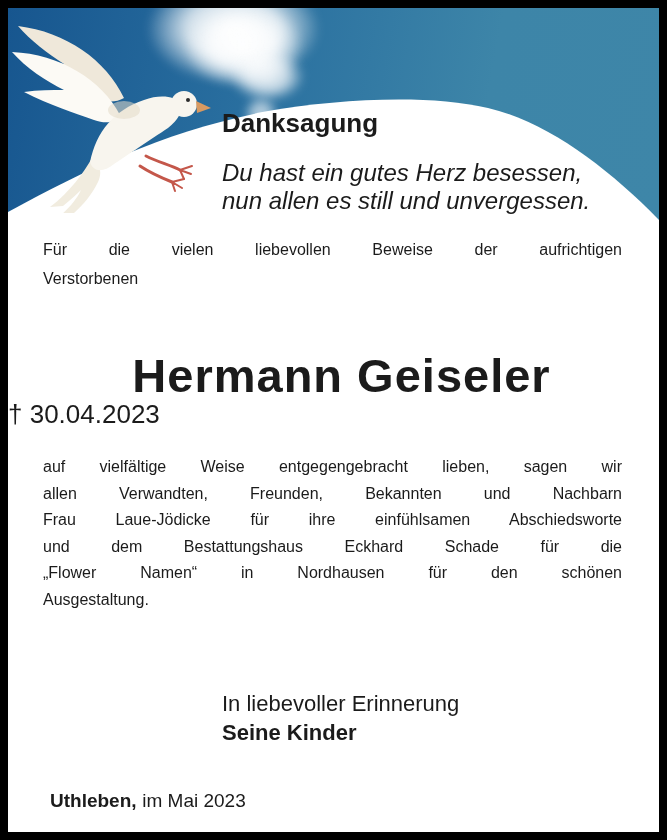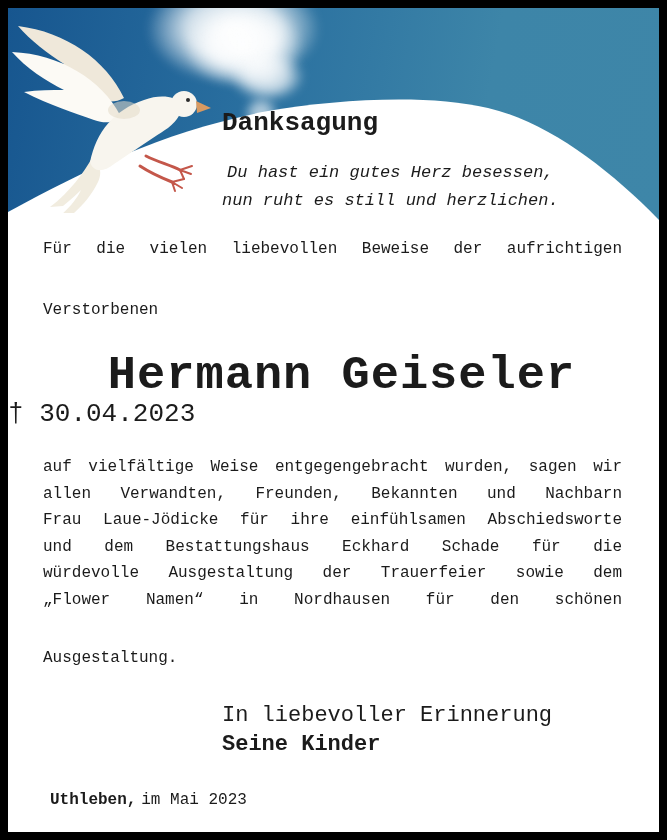--- a/index.html
+++ b/index.html
@@ -15,21 +15,21 @@
     --beak-orange:#d89a62;
     --feet-red:#c4574a;
   }
   html,body{margin:0;padding:0;background:#888;}
   .notice{
     position:relative;
     width:667px;height:840px;
     box-sizing:border-box;
     border:8px solid var(--border-color,#000);
     background:var(--paper-color,#fff);
-    font-family:Liberation Mono, monospace;
+    font-family:Liberation Sans, sans-serif;
     color:var(--text-color,#1b1b1b);
     overflow:hidden;
     margin:0 auto;
   }
   
   .photo{
     position:absolute;top:0;left:0;width:651px;height:217px;
     overflow:hidden;
     background:linear-gradient(100deg,
       var(--sky-deep-blue,#17568f) 0%,
@@ -52,32 +52,32 @@
   .dove .body,.dove .head{fill:var(--dove-white,#f8f5ee);}
   .dove .shade{fill:#e3dac8;opacity:.55;}
   .dove .beak{fill:var(--beak-orange,#d89a62);}
   .dove .eye{fill:#2b2b2b;}
   .dove .feet path{stroke:var(--feet-red,#c4574a);fill:none;stroke-linecap:round;}
   .dove .leg{stroke-width:3;}
   .dove .claw{stroke-width:2;}
   
   .abs{position:absolute;}
   .title{left:214px;top:102px;font-size:26px;font-weight:bold;line-height:26px;}
-  .verse{left:214px;top:151px;font-size:17px;font-style:italic;line-height:28px;text-align:center;}
+  .verse{left:214px;top:151px;font-size:24px;font-style:italic;line-height:28px;}
   .para{left:35px;width:579px;font-size:16px;}
   .para1{top:227px;line-height:29px;}
   .para2{top:446px;line-height:26.5px;}
   .jline{text-align:justify;text-align-last:justify;}
-  .jline.last{text-align-last:left;margin-top:32px;}
+  .jline.last{text-align-last:left;}
   .name{left:0;width:667px;top:344px;text-align:center;
     font-size:47px;font-weight:bold;line-height:47px;letter-spacing:1px;}
   .death-date{left:0;width:581px;top:393px;font-size:26px;line-height:26px;}
-  .signature{left:214px;top:681px;font-size:22px;line-height:29px;margin-top:12px;}
+  .signature{left:214px;top:681px;font-size:22px;line-height:29px;}
   .sig-bold{font-weight:bold;}
-  .placeline{left:42px;top:781px;font-size:16px;line-height:23px;}
+  .placeline{left:42px;top:781px;font-size:19px;line-height:23px;}
   .place{font-weight:bold;margin-right:0.3em;}
 </style>
 </head>
 <body>
 
 <div class="notice">
 
   <div class="photo">
     <div class="cloud cloud-a"></div>
     <div class="cloud cloud-b"></div>
@@ -103,37 +103,36 @@
       <circle class="head" cx="176" cy="86" r="13"></circle>
       <path class="beak" d="M188,83 L203,90 L189,95 Z"></path>
       <circle class="eye" cx="180" cy="82" r="2"></circle>
     </svg>
   </div>
 
   <div class="abs title">Danksagung</div>
 
   <div class="abs verse">
     <div>Du hast ein gutes Herz besessen,</div>
-    <div>nun ruht es still und herzlichen.</div>
+    <div>nun allen es still und unvergessen.</div>
   </div>
 
   <div class="abs para para1">
     <div class="jline">Für die vielen liebevollen Beweise der aufrichtigen</div>
     <div class="jline last">Verstorbenen</div>
   </div>
 
   <div class="abs name">Hermann Geiseler</div>
   <div class="abs death-date">† 30.04.2023</div>
 
   <div class="abs para para2">
-    <div class="jline">auf vielfältige Weise entgegengebracht wurden, sagen wir</div>
+    <div class="jline">auf vielfältige Weise entgegengebracht lieben, sagen wir</div>
     <div class="jline">allen Verwandten, Freunden, Bekannten und Nachbarn</div>
     <div class="jline">Frau Laue-Jödicke für ihre einfühlsamen Abschiedsworte</div>
     <div class="jline">und dem Bestattungshaus Eckhard Schade für die</div>
-    <div class="jline">würdevolle Ausgestaltung der Trauerfeier sowie dem</div>
     <div class="jline">„Flower Namen“ in Nordhausen für den schönen</div>
     <div class="jline last">Ausgestaltung.</div>
   </div>
 
   <div class="abs signature">
     <div>In liebevoller Erinnerung</div>
     <div class="sig-bold">Seine Kinder</div>
   </div>
 
   <div class="abs placeline">

